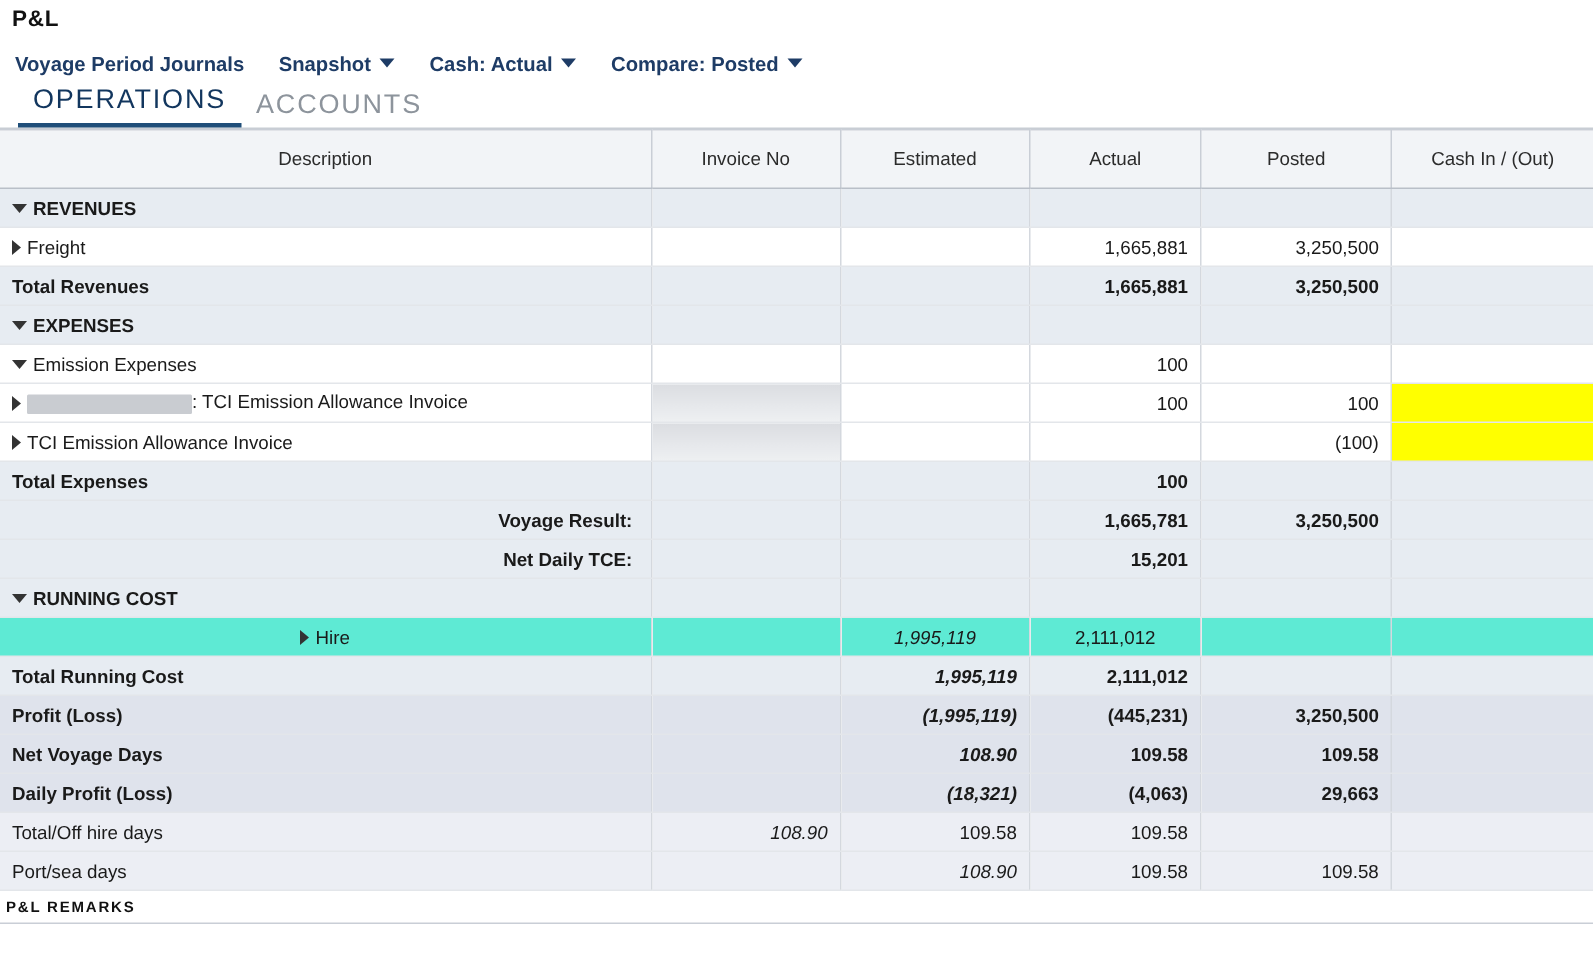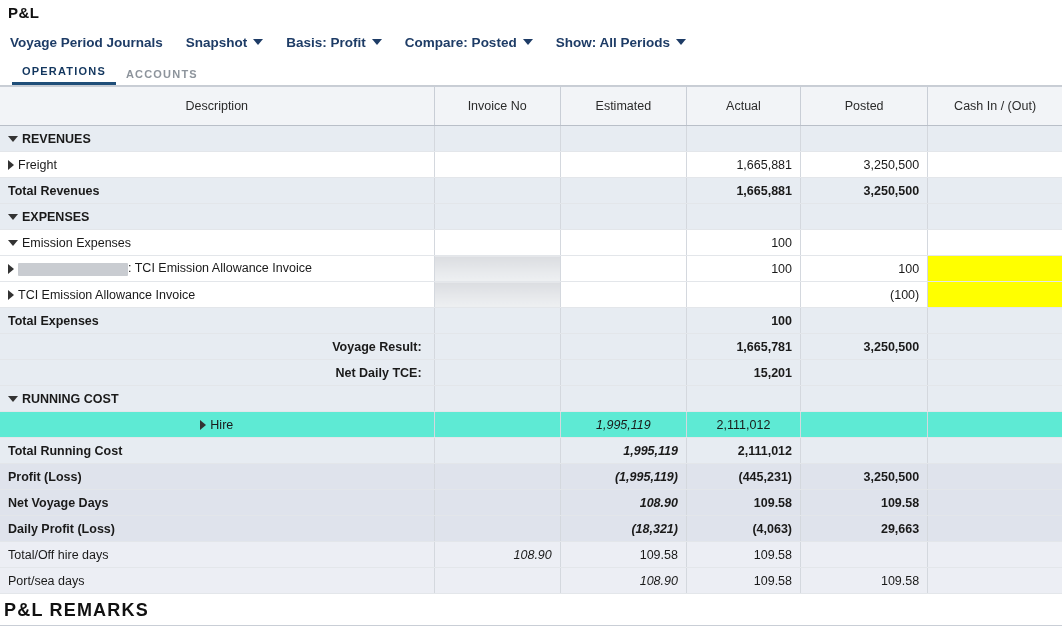--- a/index.html
+++ b/index.html
@@ -55,22 +55,22 @@
 
   
   .tabs {
     display: flex;
     align-items: flex-end;
     height: 28px;
     padding-left: 12px;
     border-bottom: 1px solid #c8cdd4;
   }
   .tab {
-    font-size: 11px;
-    font-weight: bold;
+    font-size: 18px;
+    font-weight: normal;
     letter-spacing: 1.2px;
     color: #8d949c;
     padding: 3px 10px 5px 10px;
     cursor: pointer;
   }
   .tab.active {
     color: #12365e;
     border-bottom: 3px solid #1f4e79;
   }
 
@@ -147,21 +147,21 @@
     border-radius: 1px;
   }
   td.redact-cell {
     background: linear-gradient(180deg,#dbdde1 0%, #e7e9ec 60%, #eef0f2 100%) !important;
   }
   td.hl-yellow { background: #ffff00 !important; }
 
   
   .remarks {
     padding: 6px 0 0 4px;
-    font-size: 18px;
+    font-size: 10px;
     font-weight: bold;
     letter-spacing: 1.2px;
     color: #111;
   }
   .remarks-box {
     margin-top: 4px;
     height: 14px;
     border-top: 1px solid #c9ced6;
     background: #fff;
   }
@@ -177,29 +177,25 @@
 
   <div class="toolbar">
     <div class="tb-item">
       <span>Voyage Period Journals</span>
     </div>
     <div class="tb-item">
       <span>Snapshot</span>
       <span class="caret"></span>
     </div>
     <div class="tb-item">
-      <span>Basis: Profit</span>
+      <span>Cash: Actual</span>
       <span class="caret"></span>
     </div>
     <div class="tb-item">
       <span>Compare: Posted</span>
-      <span class="caret"></span>
-    </div>
-    <div class="tb-item">
-      <span>Show: All Periods</span>
       <span class="caret"></span>
     </div>
   </div>
 
   <div class="tabs">
     <div class="tab active">
       <span>OPERATIONS</span>
     </div>
     <div class="tab">
       <span>ACCOUNTS</span>

